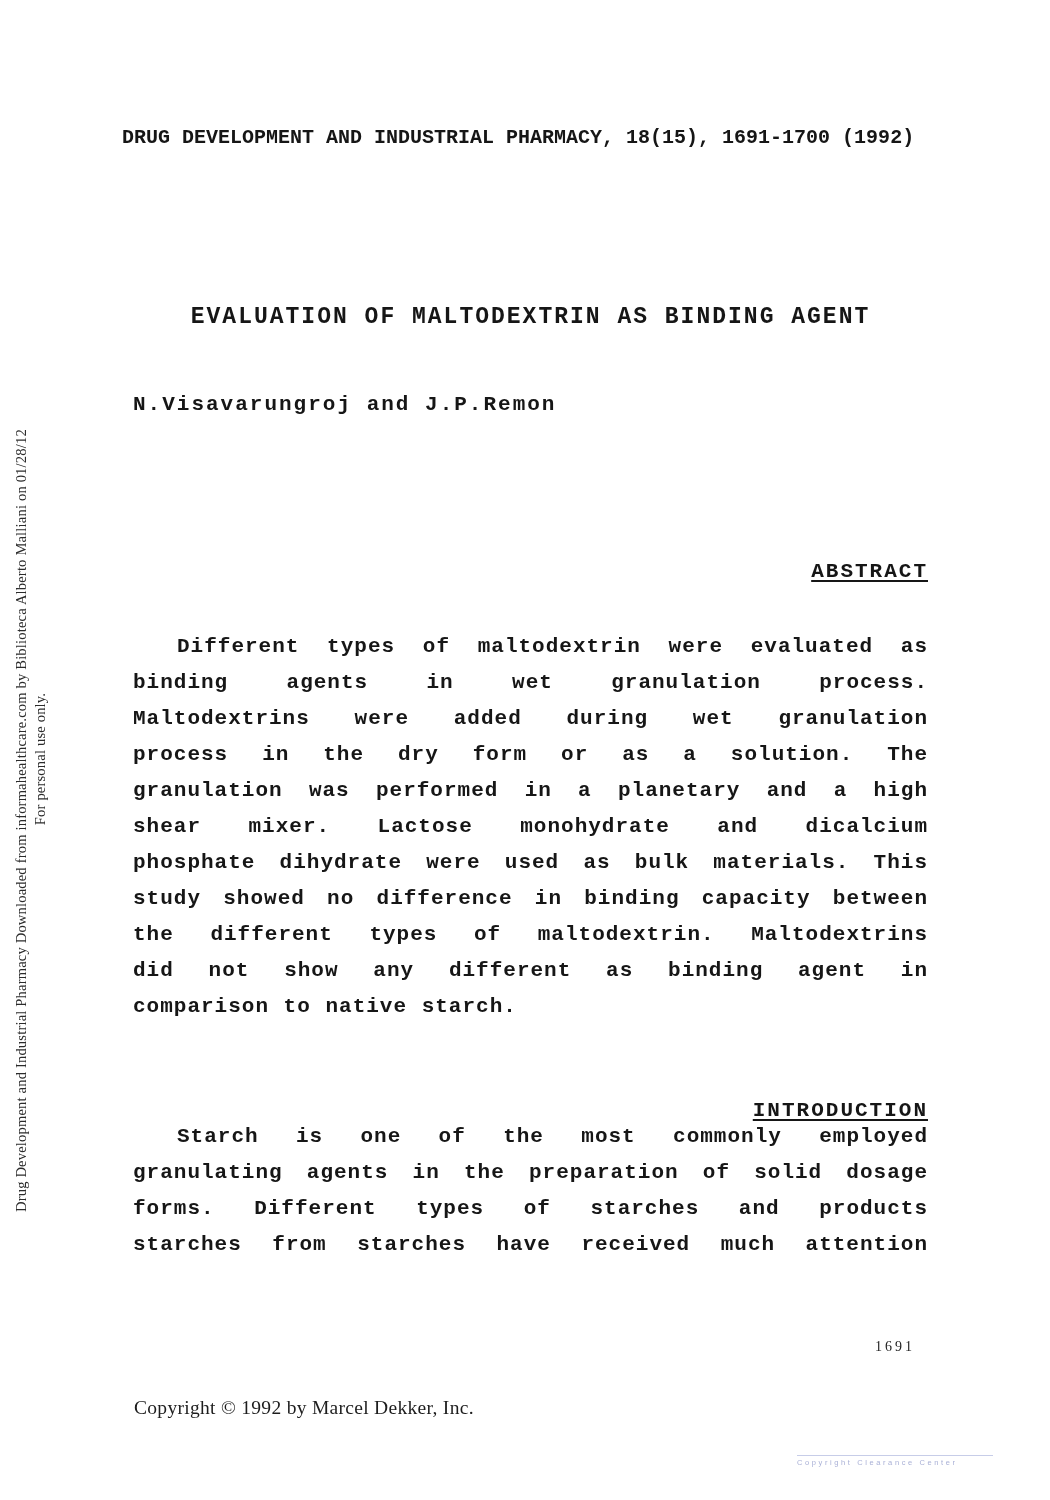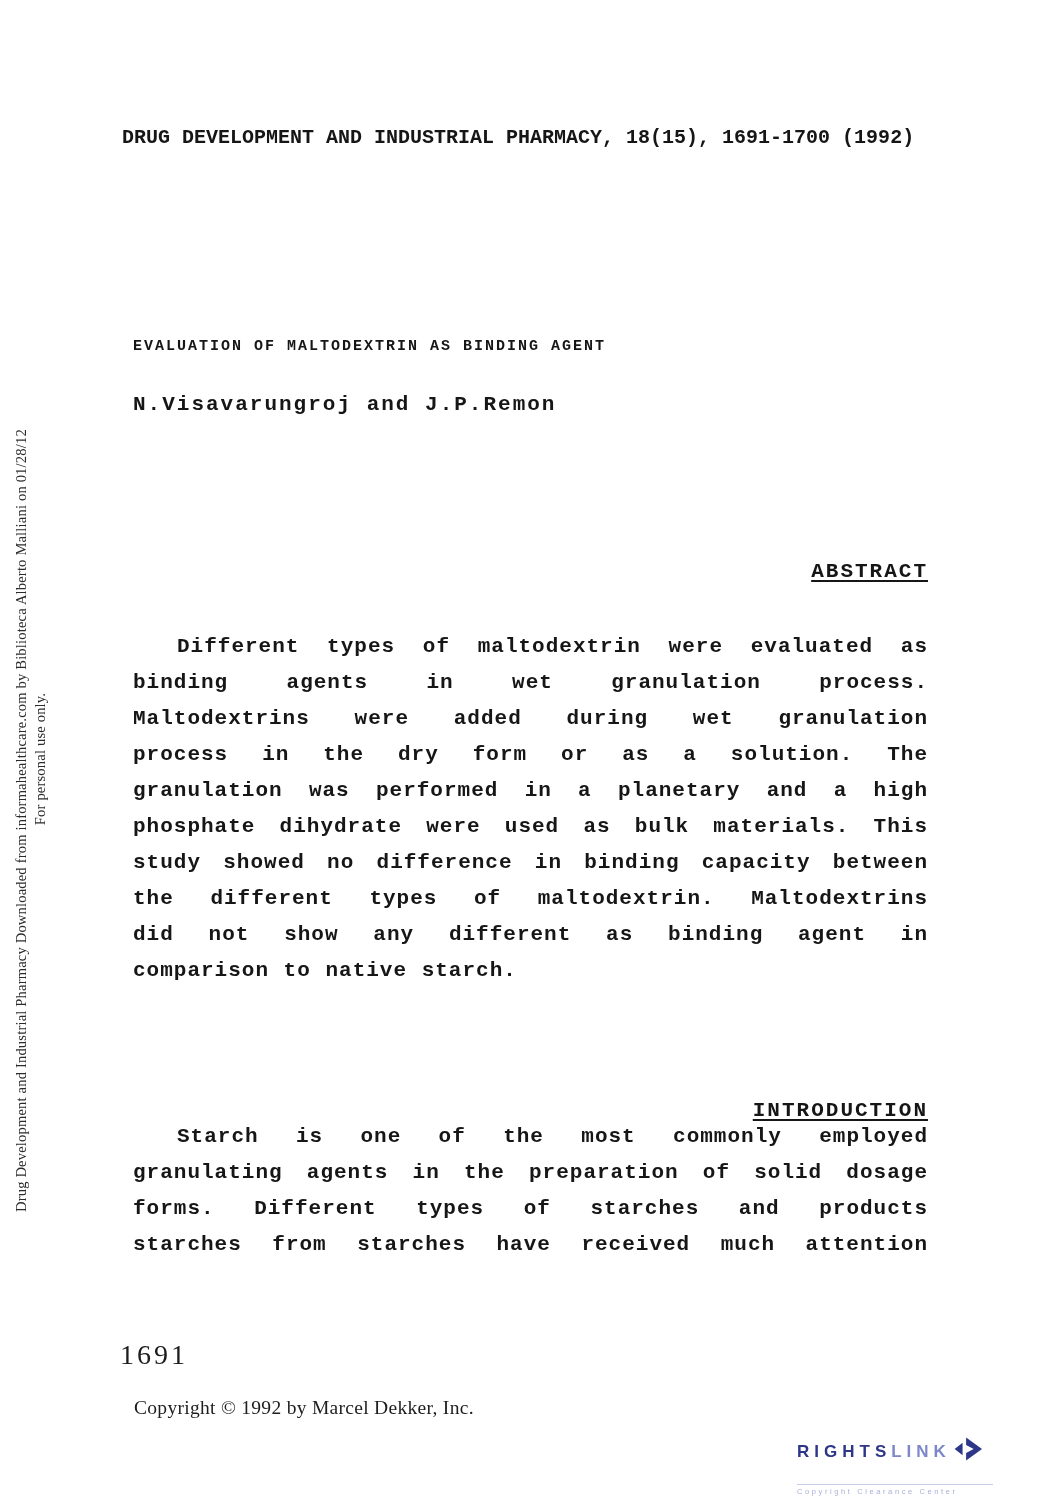--- a/index.html
+++ b/index.html
@@ -41,22 +41,23 @@
     top: 126px;
     font-size: 20px;
     font-weight: 700;
     letter-spacing: 0px;
     white-space: nowrap;
   }
 
   
   .col { left: 133px; width: 795px; position: absolute; }
   .paper-title {
-    top: 338px;
-    font-size: 15px;
+    top: 304px;
+    text-align: center;
+    font-size: 23px;
     font-weight: 700;
     letter-spacing: 2px;
     white-space: nowrap;
   }
   .byline {
     top: 391px;
     font-size: 21px;
     font-weight: 700;
     letter-spacing: 2px;
     line-height: 27px;
@@ -93,23 +94,23 @@
   .abstract-para { top: 630px; }
   .abstract-para .tline:last-child { text-align-last: left; }
   .intro-para { top: 1120px; }
 
   
   .page-number {
     position: absolute;
     left: 120px;
     width: 795px;
     top: 1339px;
-    text-align: left;
+    text-align: right;
     font-family: "Liberation Serif", serif;
-    font-size: 28px;
+    font-size: 14px;
     letter-spacing: 3px;
     color: #1d1d1d;
   }
   .copyright-line {
     position: absolute;
     left: 134px;
     top: 1397px;
     font-family: "Liberation Serif", serif;
     font-size: 19.5px;
     color: #1d1d1d;
@@ -166,45 +167,36 @@
     <div>N.Visavarungroj and J.P.Remon</div>
   </div>
 
   <div class="col section-heading abstract-heading">ABSTRACT</div>
   <div class="col para abstract-para">
       <div class="tline">Different types of maltodextrin were evaluated as</div>
       <div class="tline">binding agents in wet granulation process.</div>
       <div class="tline">Maltodextrins were added during wet granulation</div>
       <div class="tline">process in the dry form or as a solution.  The</div>
       <div class="tline">granulation was performed in a planetary and a high</div>
+      <div class="tline">shear mixer.  Lactose monohydrate and dicalcium</div>
       <div class="tline">phosphate dihydrate were used as bulk materials.  This</div>
       <div class="tline">study showed no difference in binding capacity between</div>
       <div class="tline">the different types of maltodextrin.  Maltodextrins</div>
       <div class="tline">did not show any different as binding agent in</div>
       <div class="tline">comparison to native starch.</div>
     </div>
 
   <div class="col section-heading introduction-heading">INTRODUCTION</div>
   <div class="col para intro-para">
       <div class="tline">Starch is one of the most commonly employed</div>
       <div class="tline">granulating agents in the preparation of solid dosage</div>
       <div class="tline">forms.  Different types of starches and products</div>
       <div class="tline">starches from starches have received much attention</div>
     </div>
 
   <div class="page-number">1691</div>
   <div class="copyright-line">Copyright © 1992 by Marcel Dekker, Inc.</div>
 
   <div class="rightslink">
-    <div class="rl-row">
-      <span class="rl-rights">RIGHTS</span>
-        <span class="rl-link">LINK</span>
-      <span class="rl-arrow">
-        <svg width="30" height="24" viewBox="0 0 34 26">
-          <polygon points="12,6 12,20 3,13" fill="#2e3689"></polygon>
-          <path d="M16,0 L34,13 L16,26 L16,17.5 L24.5,13 L16,8.5 Z" fill="#2e3689"></path>
-        </svg>
-      </span>
-    </div>
     <div class="rl-subtext">Copyright Clearance Center</div>
   </div>
 
 </div>
 
 </body></html>

